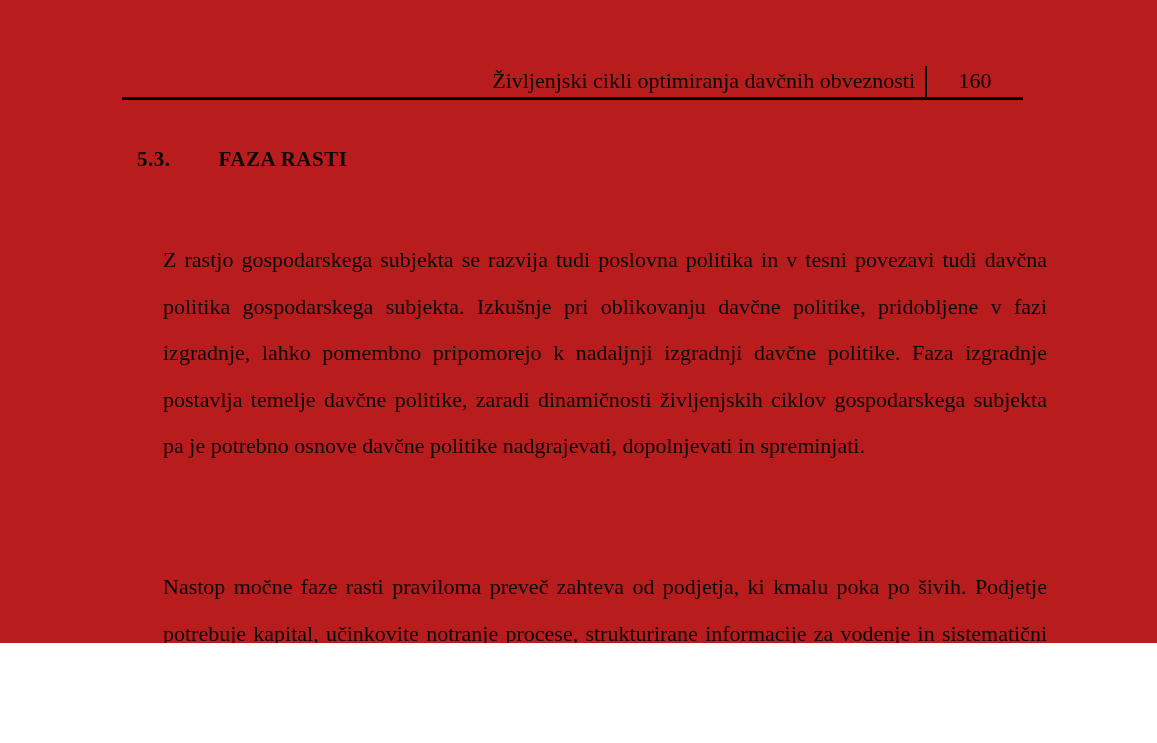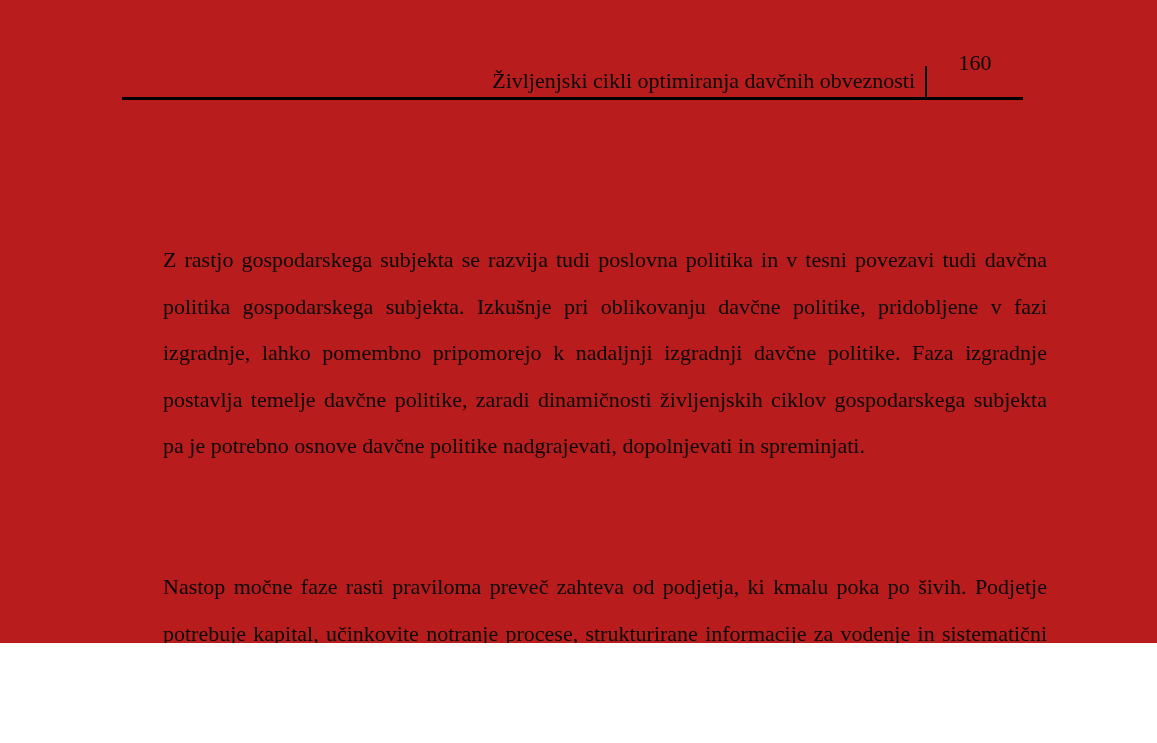--- a/index.html
+++ b/index.html
@@ -35,21 +35,21 @@
     width: 2px;
     height: 31px;
     background: #000000;
     flex: 0 0 auto;
   }
   .header-page {
     width: 96px;
     text-align: center;
     font-size: 22px;
     line-height: 26px;
-    padding-bottom: 21px;
+    padding-bottom: 3px;
   }
   .section-heading {
     position: absolute;
     top: 147px;
     left: 137px;
     font-size: 21px;
     font-weight: bold;
     letter-spacing: 0.5px;
   }
   .section-title {
@@ -71,18 +71,21 @@
 <body>
 
 <div class="page">
 
   <div class="header">
     <span class="header-title">Življenjski cikli optimiranja davčnih obveznosti</span>
     <span class="header-divider"></span>
     <span class="header-page">160</span>
   </div>
 
+  <div class="section-heading">
+    <span class="section-number">5.3.</span><span class="section-title">FAZA RASTI</span>
+  </div>
 
   <p class="body-para para-1">Z rastjo gospodarskega subjekta se razvija tudi poslovna politika in v tesni povezavi tudi davčna politika gospodarskega subjekta. Izkušnje pri oblikovanju davčne politike, pridobljene v fazi izgradnje, lahko pomembno pripomorejo k nadaljnji izgradnji davčne politike. Faza izgradnje postavlja temelje davčne politike, zaradi dinamičnosti življenjskih ciklov gospodarskega subjekta pa je potrebno osnove davčne politike nadgrajevati, dopolnjevati in spreminjati.</p>
 
   <p class="body-para para-2">Nastop močne faze rasti praviloma preveč zahteva od podjetja, ki kmalu poka po šivih. Podjetje potrebuje kapital, učinkovite notranje procese, strukturirane informacije za vodenje in sistematični marketing. Pionirski duh in vzdušje za korak naprej se morata umakniti formalnim metodam managementa. Za to fazo je značilno</p>
 
 </div>
 
 </body></html>

